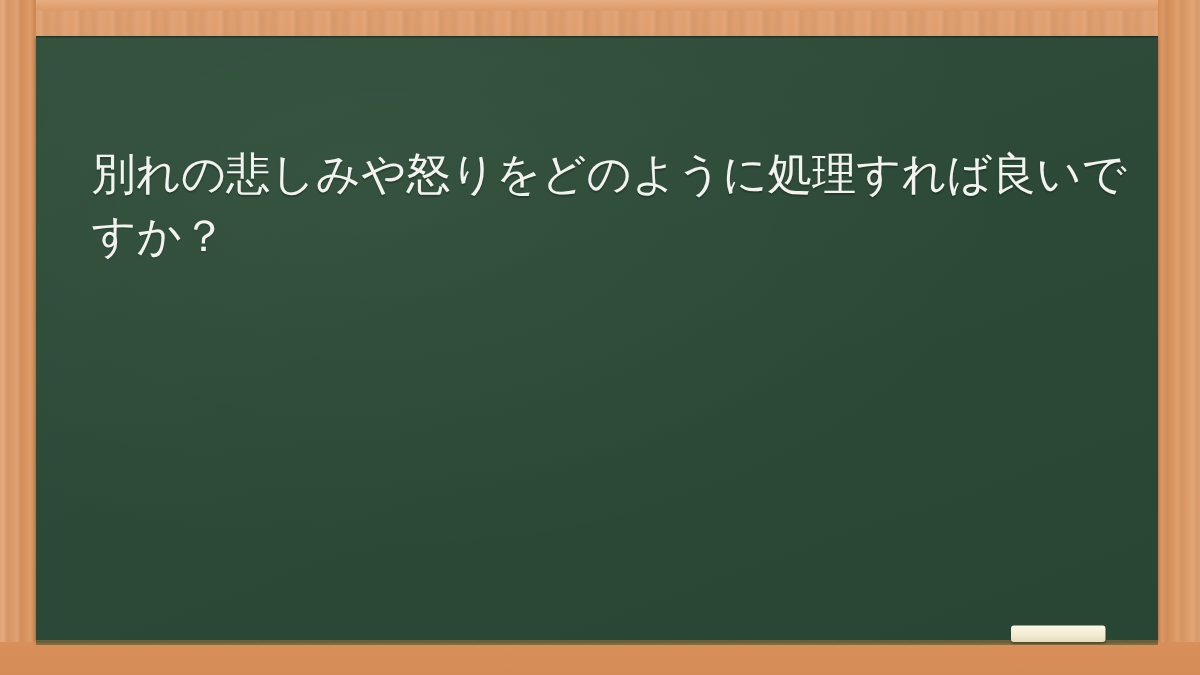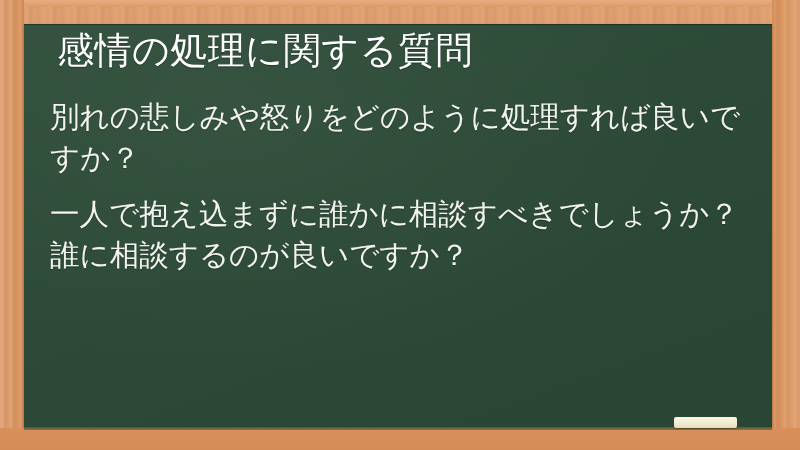--- a/index.html
+++ b/index.html
@@ -115,21 +115,21 @@
     font-size: 37px;
     line-height: 1.15;
     color: #ffffff;
     letter-spacing: 0.5px;
     white-space: nowrap;
     text-shadow: 0 1px 1px rgba(0,0,0,0.30);
   }
 
   .body-list {
     position: absolute;
-    left: 26px;
+    left: 37px;
     top: 72px;
     right: 18px;
     margin: 0;
     padding: 0;
     list-style: none;
   }
   .body-item {
     color: #f2f2ee;
     font-size: 29.5px;
     line-height: 41px;
@@ -156,24 +156,22 @@
 
 <div class="slide">
 
   <div class="frame"></div>
   <div class="frame-top-light"></div>
   <div class="frame-left-face"></div>
   <div class="frame-right-face"></div>
   <div class="frame-bottom-face"></div>
 
   <div class="board">
-    <div class="title">感情の処理に関する質問</div>
 
     <ul class="body-list">
       <li class="body-item">別れの悲しみや怒りをどのように処理すれば良いですか？</li>
-      <li class="body-item">一人で抱え込まずに誰かに相談すべきでしょうか？誰に相談するのが良いですか？</li>
     </ul>
   </div>
 
   <div class="board-seam"></div>
   <div class="chalk"></div>
 
 </div>
 
 </body></html>

